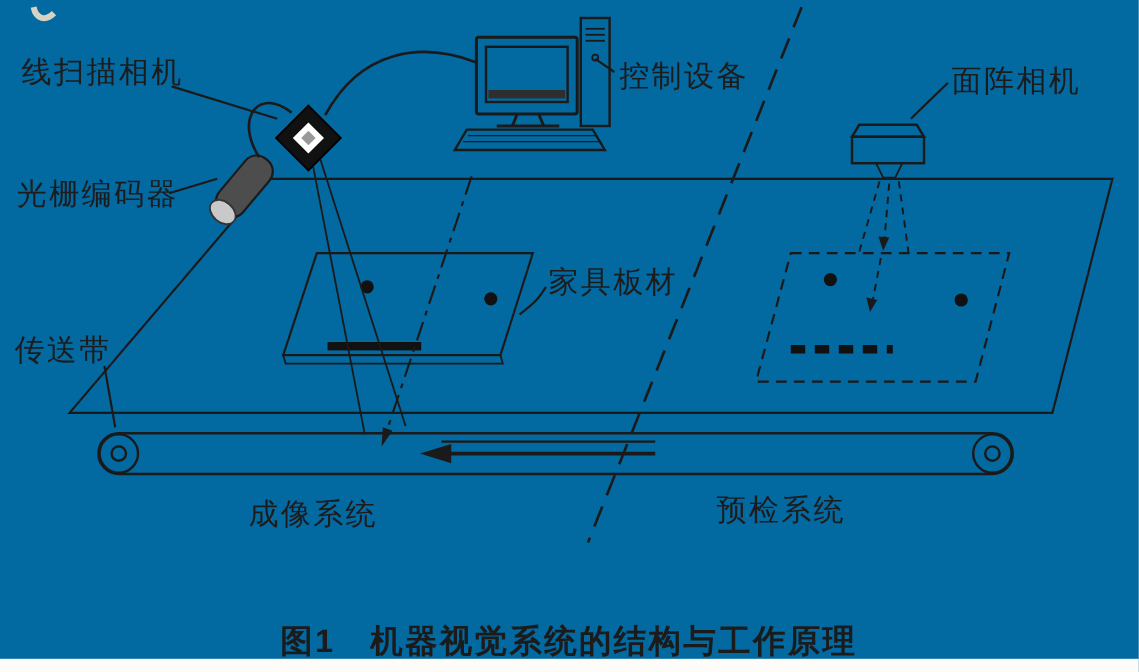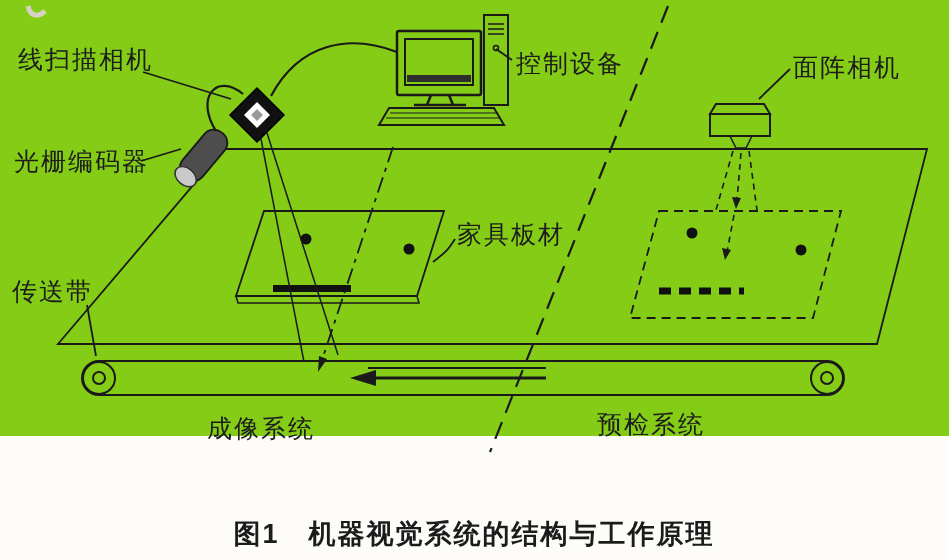--- a/index.html
+++ b/index.html
@@ -2,21 +2,21 @@
 <html><head>
 <meta charset="utf-8">
 <style>
   html,body{margin:0;padding:0;}
   body{
     background:#fdfcf9;
     font-family:"Liberation Sans", sans-serif;
     width:949px;height:560px;overflow:hidden;
   }
   .figure-wrap{
-    position:relative;width:949px;height:436px;background:#84cc16;
+    position:relative;width:949px;height:549px;background:#0369a1;
   }
   svg{display:block;}
   .label-text{
     font-family:"Liberation Serif", serif;
     font-size:25px;
     fill:#1c1c1c;
     letter-spacing:2px;
   }
   .caption-text{
     font-family:"Liberation Sans", sans-serif;

